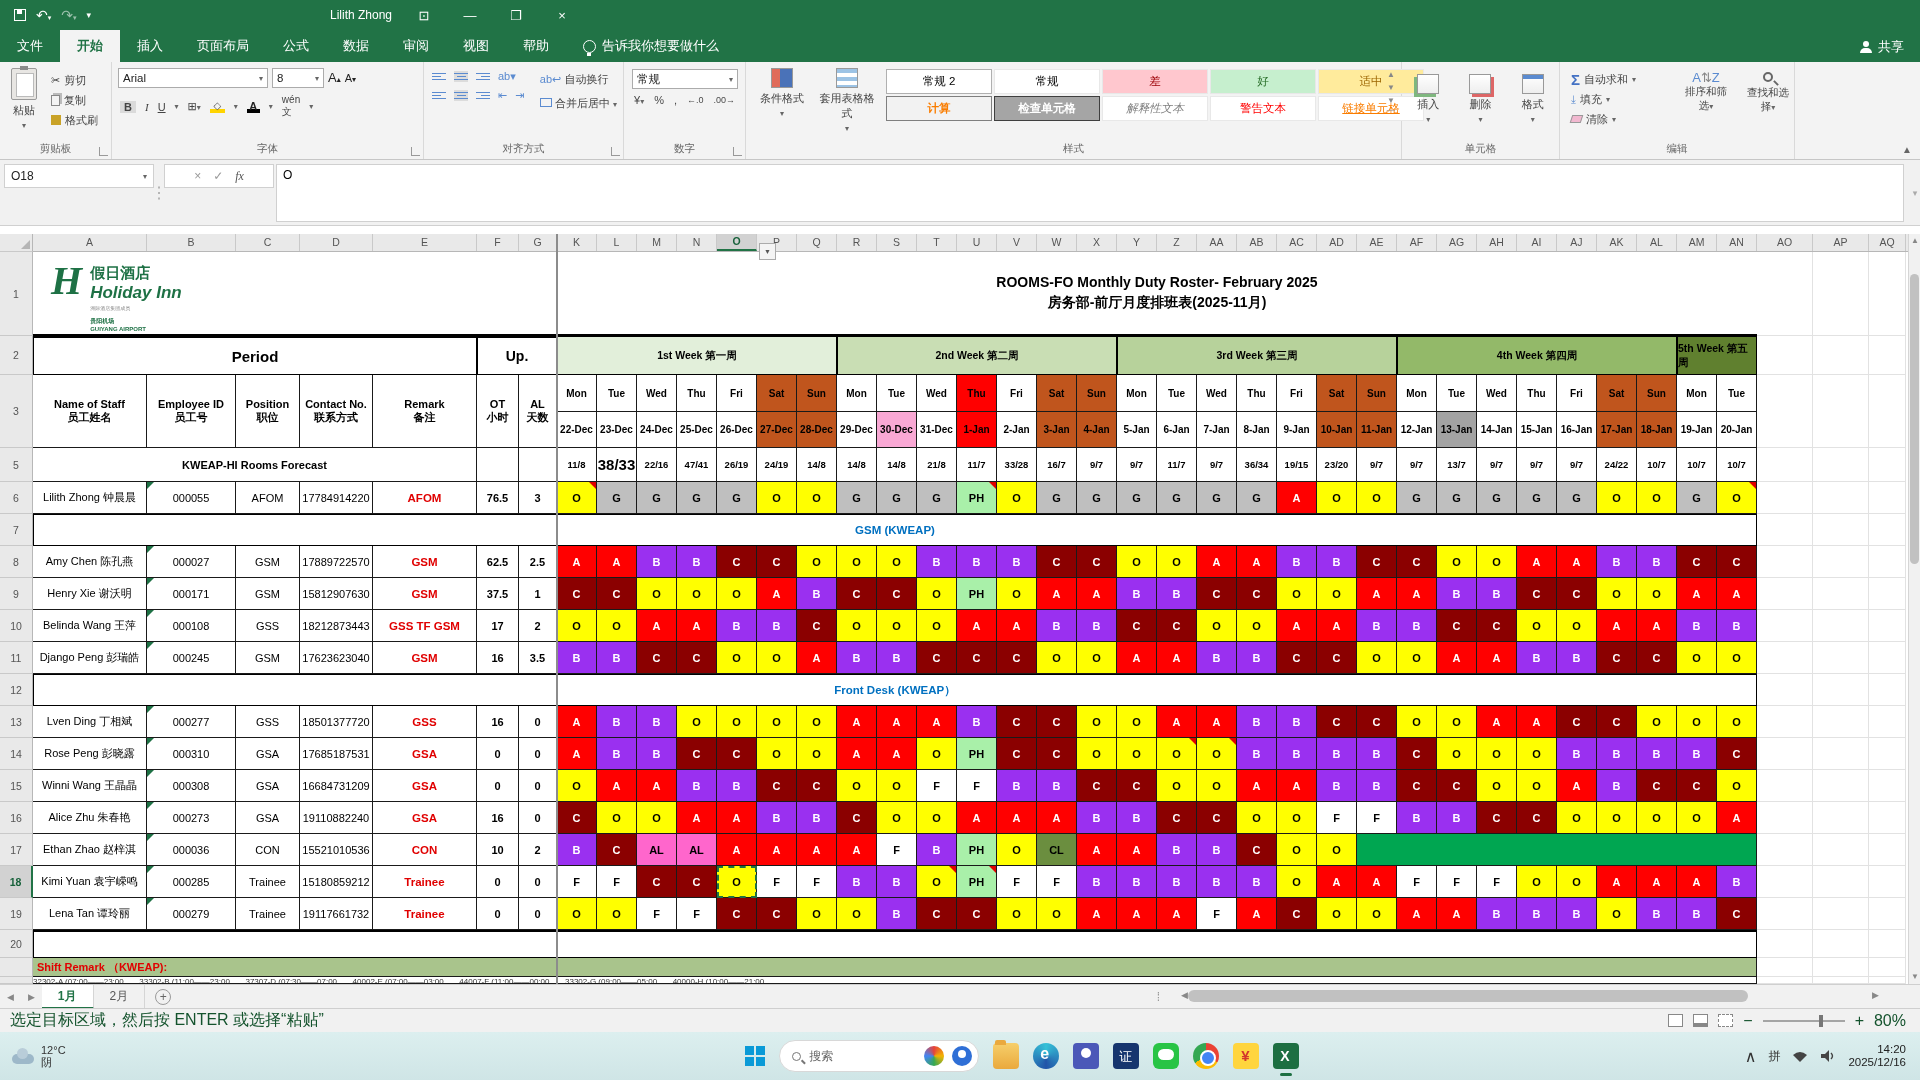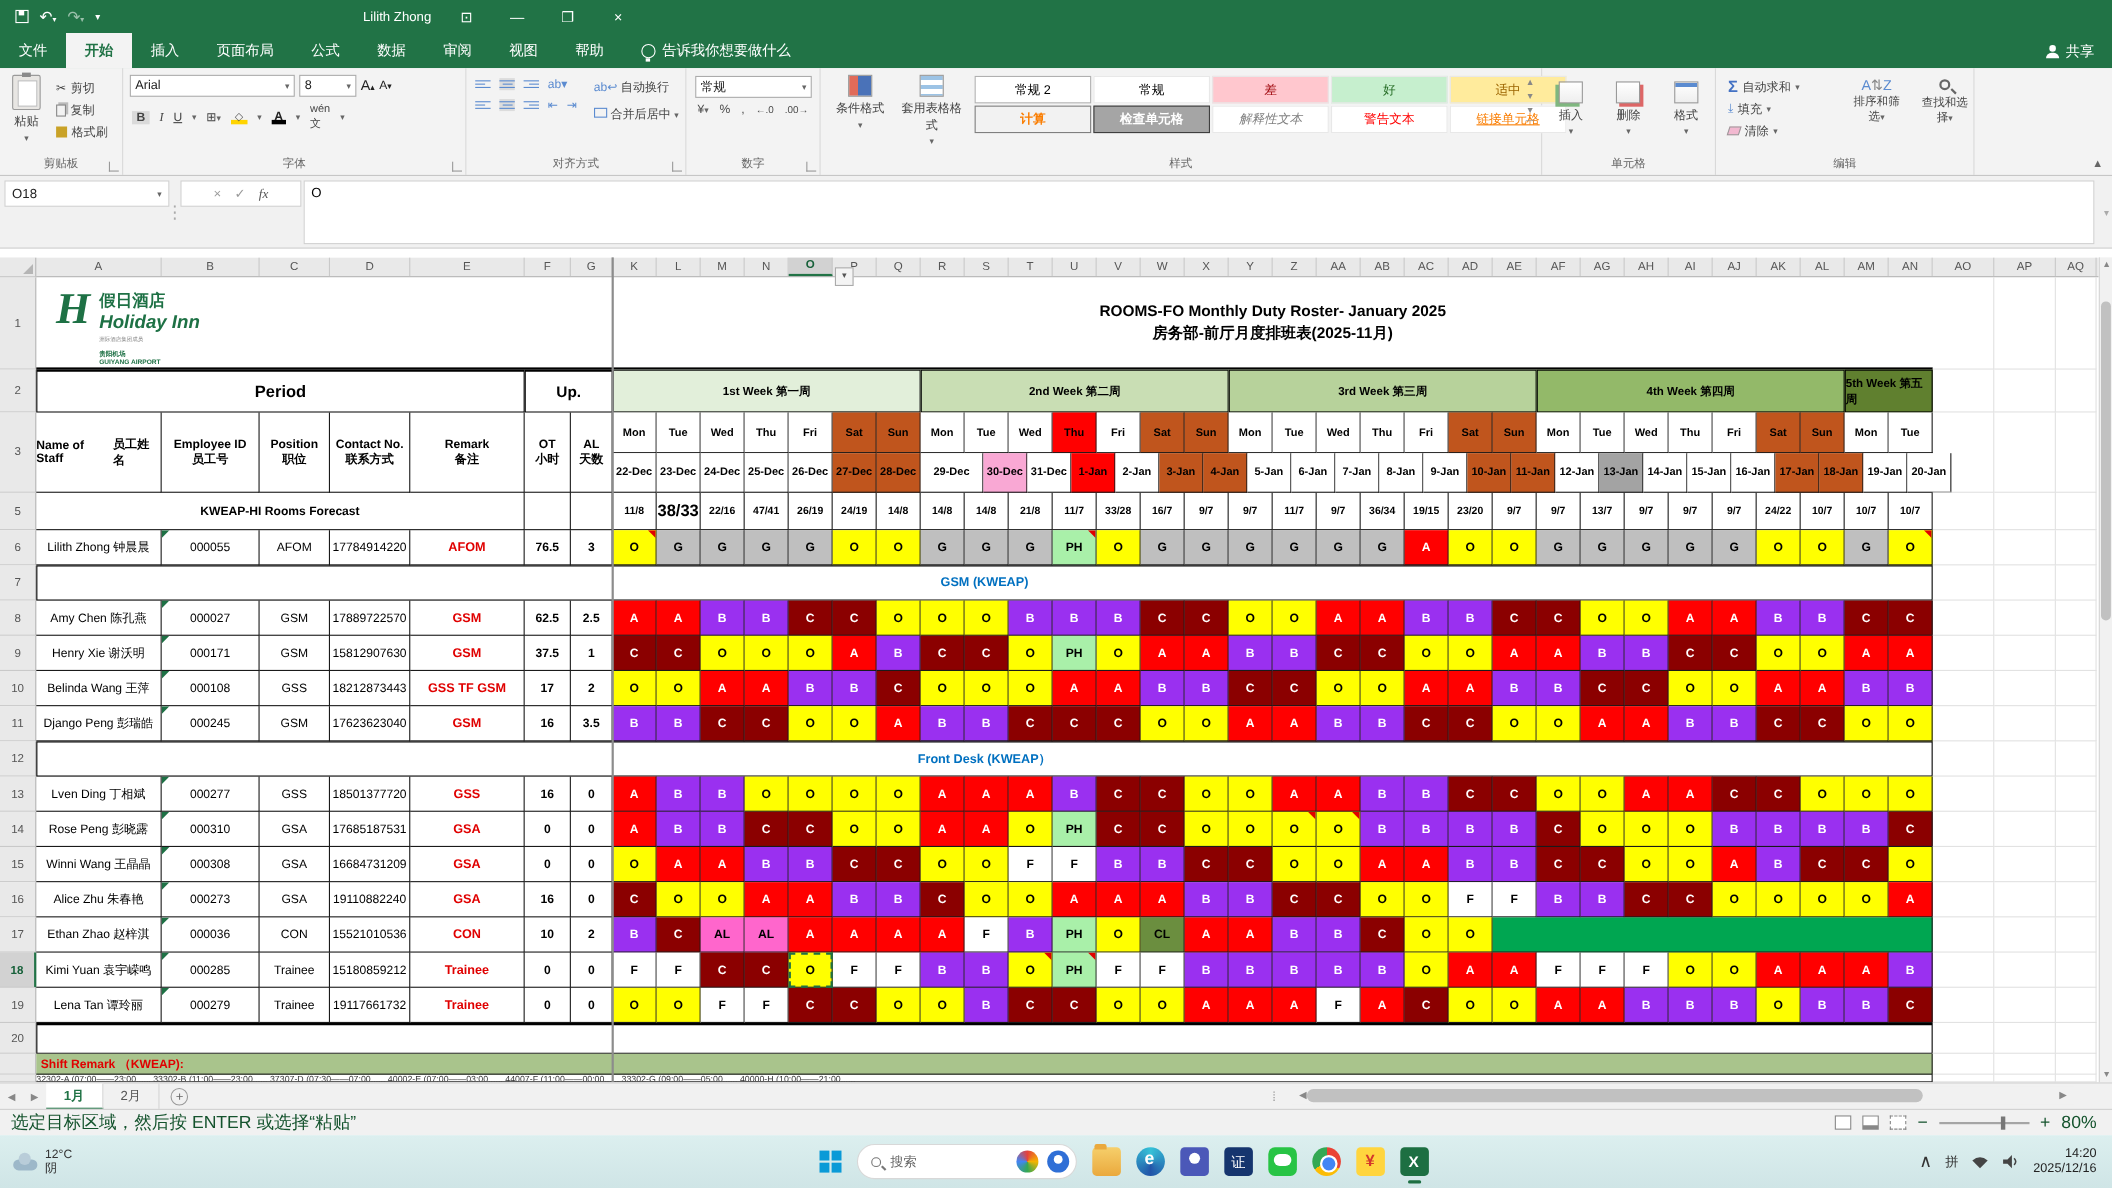--- a/index.html
+++ b/index.html
@@ -449,21 +449,21 @@
             <span class="hi-script">H</span>
             <span class="hi-lines">
               <div class="hi-cn">假日酒店</div>
               <div class="hi-en">Holiday Inn</div>
               <div class="hi-sub">洲际酒店集团成员</div>
               <div class="hi-air">贵阳机场<br>GUIYANG AIRPORT</div>
             </span>
           </div>
         </div>
         <div class="cell" style="width:1200px;height:84px;flex-direction:column;border-bottom:2px solid #000;font-weight:bold;">
-          <div style="font-size:14px;">ROOMS-FO Monthly Duty Roster- January 2025</div>
+          <div style="font-size:14px;">ROOMS-FO Monthly Duty Roster- February 2025</div>
           <div style="font-size:14px;margin-top:4px;">房务部-前厅月度排班表(2025-11月)</div>
         </div>
         <div class="cell ghost" style="width:56px;height:84px;border-color:#e2e2e2"></div>
         <div class="cell ghost" style="width:56px;height:84px;border-color:#e2e2e2"></div>
         <div class="cell ghost" style="width:37px;height:84px;border-color:#e2e2e2"></div>
       </div>
       <div class="grow" style="height:39px">
         <div class="gutter" style="height:39px">2</div>
         <div class="cell bdr" style="width:444px;height:39px;font-weight:bold;font-size:15px;border:1px solid #000;border-top:2px solid #000;">Period</div>
         <div class="cell bdr" style="width:80px;height:39px;font-weight:bold;font-size:14px;border:1px solid #000;border-top:2px solid #000;">Up.</div>
@@ -471,21 +471,21 @@
         <div class="cell bdr" style="width:280px;height:39px;background:#c9deb4;font-weight:bold;font-size:10.5px;border:1px solid #000;">2nd Week 第二周</div>
         <div class="cell bdr" style="width:280px;height:39px;background:#b7d29b;font-weight:bold;font-size:10.5px;border:1px solid #000;">3rd Week 第三周</div>
         <div class="cell bdr" style="width:280px;height:39px;background:#93b969;font-weight:bold;font-size:10.5px;border:1px solid #000;">4th Week 第四周</div>
         <div class="cell bdr" style="width:80px;height:39px;background:#60802f;font-weight:bold;font-size:10.5px;border:1px solid #000;">5th Week 第五周</div>
         <div class="cell ghost" style="width:56px;height:39px;border-color:#e2e2e2"></div>
         <div class="cell ghost" style="width:56px;height:39px;border-color:#e2e2e2"></div>
         <div class="cell ghost" style="width:37px;height:39px;border-color:#e2e2e2"></div>
       </div>
       <div class="grow" style="height:73px">
         <div class="gutter" style="height:73px">3</div>
-        <div class="cell bdr" style="width:114px;height:73px;font-weight:bold;font-size:11px;">
+        <div class="cell bdr" style="width:114px;height:73px;flex-direction:column;font-weight:bold;font-size:11px;">
           <div>Name of Staff</div>
           <div>员工姓名</div>
         </div>
         <div class="cell bdr" style="width:89px;height:73px;flex-direction:column;font-weight:bold;font-size:11px;">
           <div>Employee ID</div>
           <div>员工号</div>
         </div>
         <div class="cell bdr" style="width:64px;height:73px;flex-direction:column;font-weight:bold;font-size:11px;">
           <div>Position</div>
           <div>职位</div>
@@ -540,21 +540,21 @@
             <div class="cell bdr" style="width:40px;height:37px;background:#fff;font-weight:bold;font-size:10px;">Tue</div>
           </div>
           <div style="display:flex;height:36px;">
             <div class="cell bdr" style="width:40px;height:36px;background:#fff;font-weight:bold;font-size:10px;">22-Dec</div>
             <div class="cell bdr" style="width:40px;height:36px;background:#fff;font-weight:bold;font-size:10px;">23-Dec</div>
             <div class="cell bdr" style="width:40px;height:36px;background:#fff;font-weight:bold;font-size:10px;">24-Dec</div>
             <div class="cell bdr" style="width:40px;height:36px;background:#fff;font-weight:bold;font-size:10px;">25-Dec</div>
             <div class="cell bdr" style="width:40px;height:36px;background:#fff;font-weight:bold;font-size:10px;">26-Dec</div>
             <div class="cell bdr" style="width:40px;height:36px;background:#c0551d;font-weight:bold;font-size:10px;">27-Dec</div>
             <div class="cell bdr" style="width:40px;height:36px;background:#c0551d;font-weight:bold;font-size:10px;">28-Dec</div>
-            <div class="cell bdr" style="width:57px;height:36px;background:#fff;font-weight:bold;font-size:10px;">29-Dec</div>
+            <div class="cell bdr" style="width:40px;height:36px;background:#fff;font-weight:bold;font-size:10px;">29-Dec</div>
             <div class="cell bdr" style="width:40px;height:36px;background:#f9a8d4;font-weight:bold;font-size:10px;">30-Dec</div>
             <div class="cell bdr" style="width:40px;height:36px;background:#fff;font-weight:bold;font-size:10px;">31-Dec</div>
             <div class="cell bdr" style="width:40px;height:36px;background:#ff0000;font-weight:bold;font-size:10px;">1-Jan</div>
             <div class="cell bdr" style="width:40px;height:36px;background:#fff;font-weight:bold;font-size:10px;">2-Jan</div>
             <div class="cell bdr" style="width:40px;height:36px;background:#c0551d;font-weight:bold;font-size:10px;">3-Jan</div>
             <div class="cell bdr" style="width:40px;height:36px;background:#c0551d;font-weight:bold;font-size:10px;">4-Jan</div>
             <div class="cell bdr" style="width:40px;height:36px;background:#fff;font-weight:bold;font-size:10px;">5-Jan</div>
             <div class="cell bdr" style="width:40px;height:36px;background:#fff;font-weight:bold;font-size:10px;">6-Jan</div>
             <div class="cell bdr" style="width:40px;height:36px;background:#fff;font-weight:bold;font-size:10px;">7-Jan</div>
             <div class="cell bdr" style="width:40px;height:36px;background:#fff;font-weight:bold;font-size:10px;">8-Jan</div>

